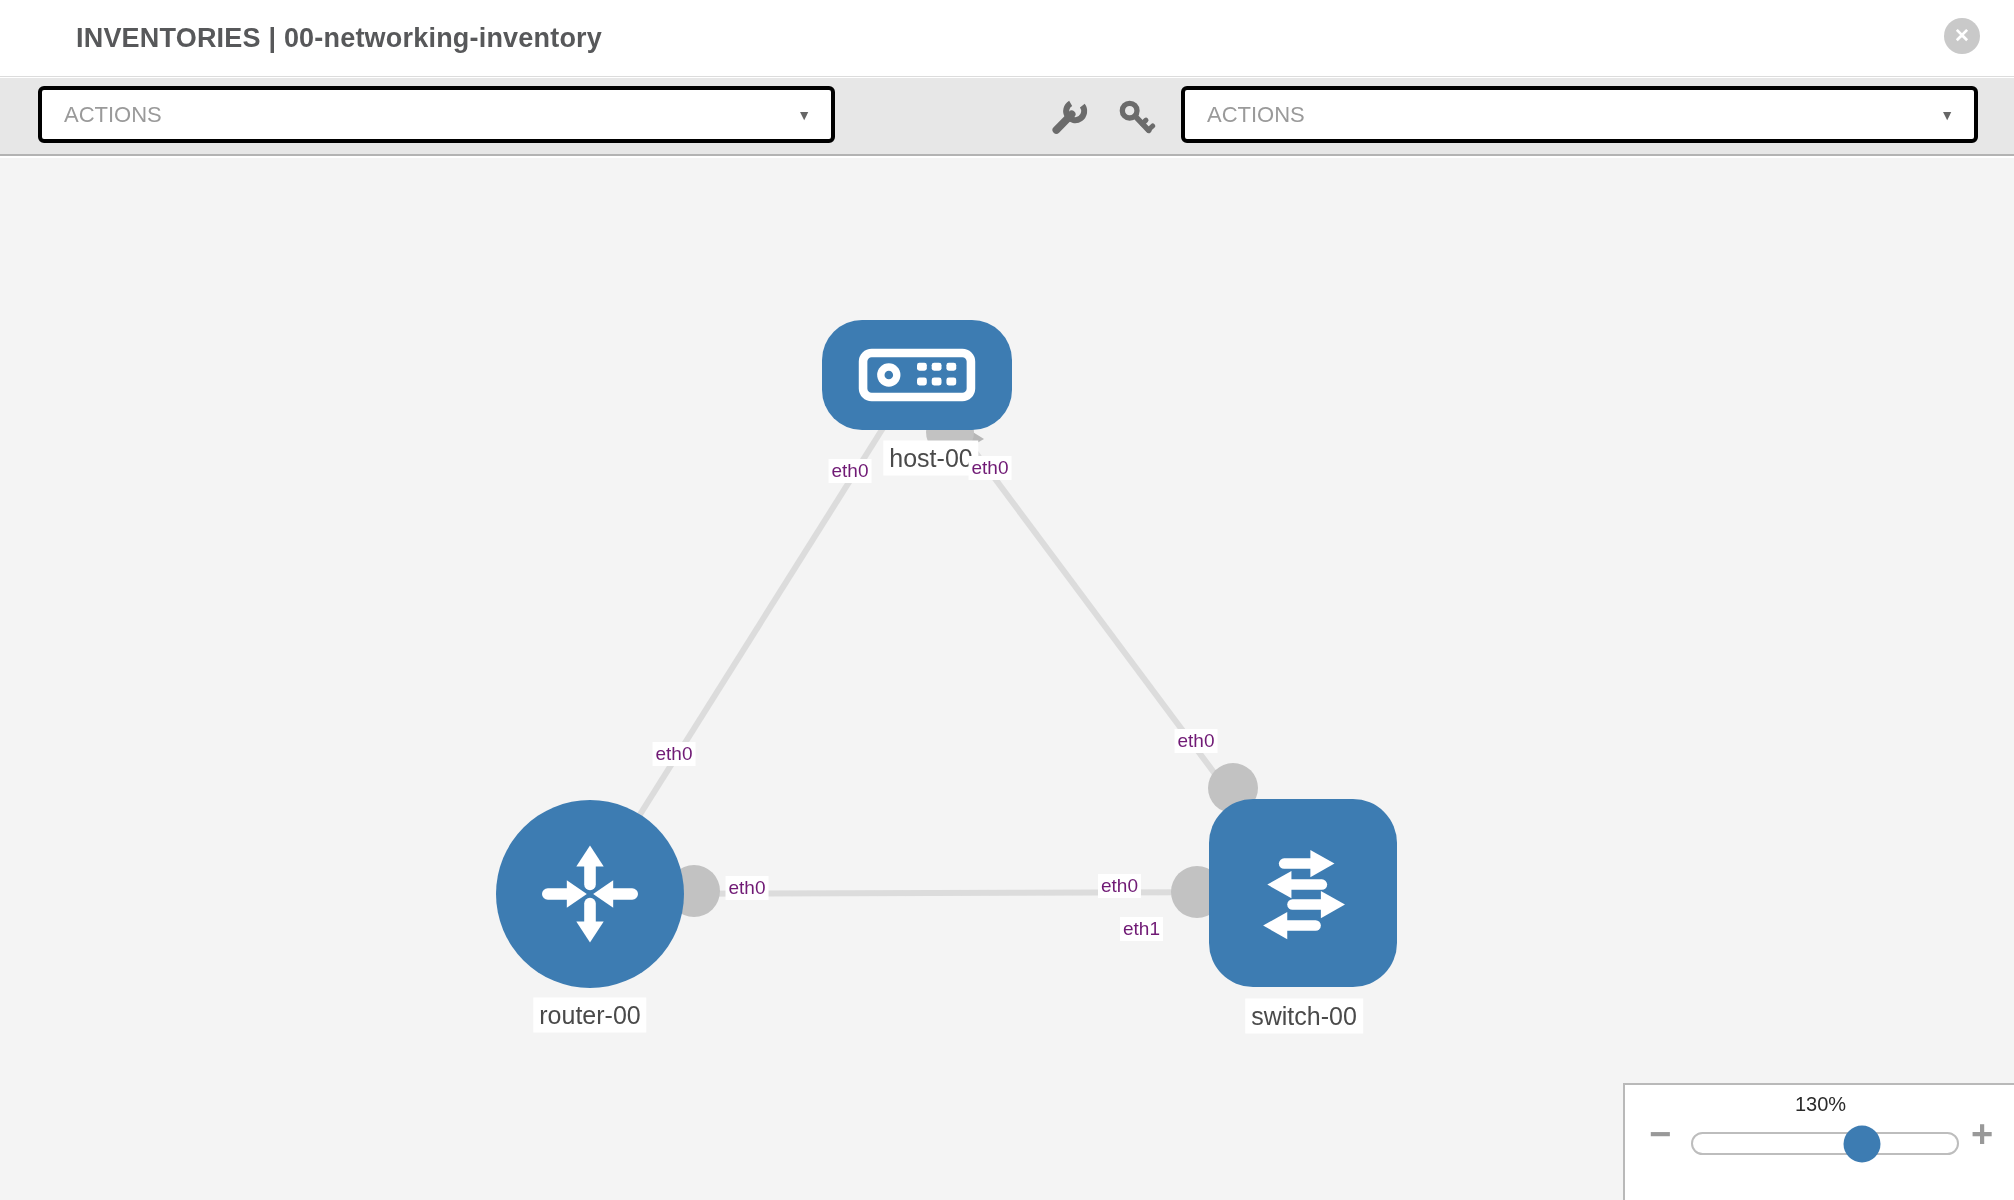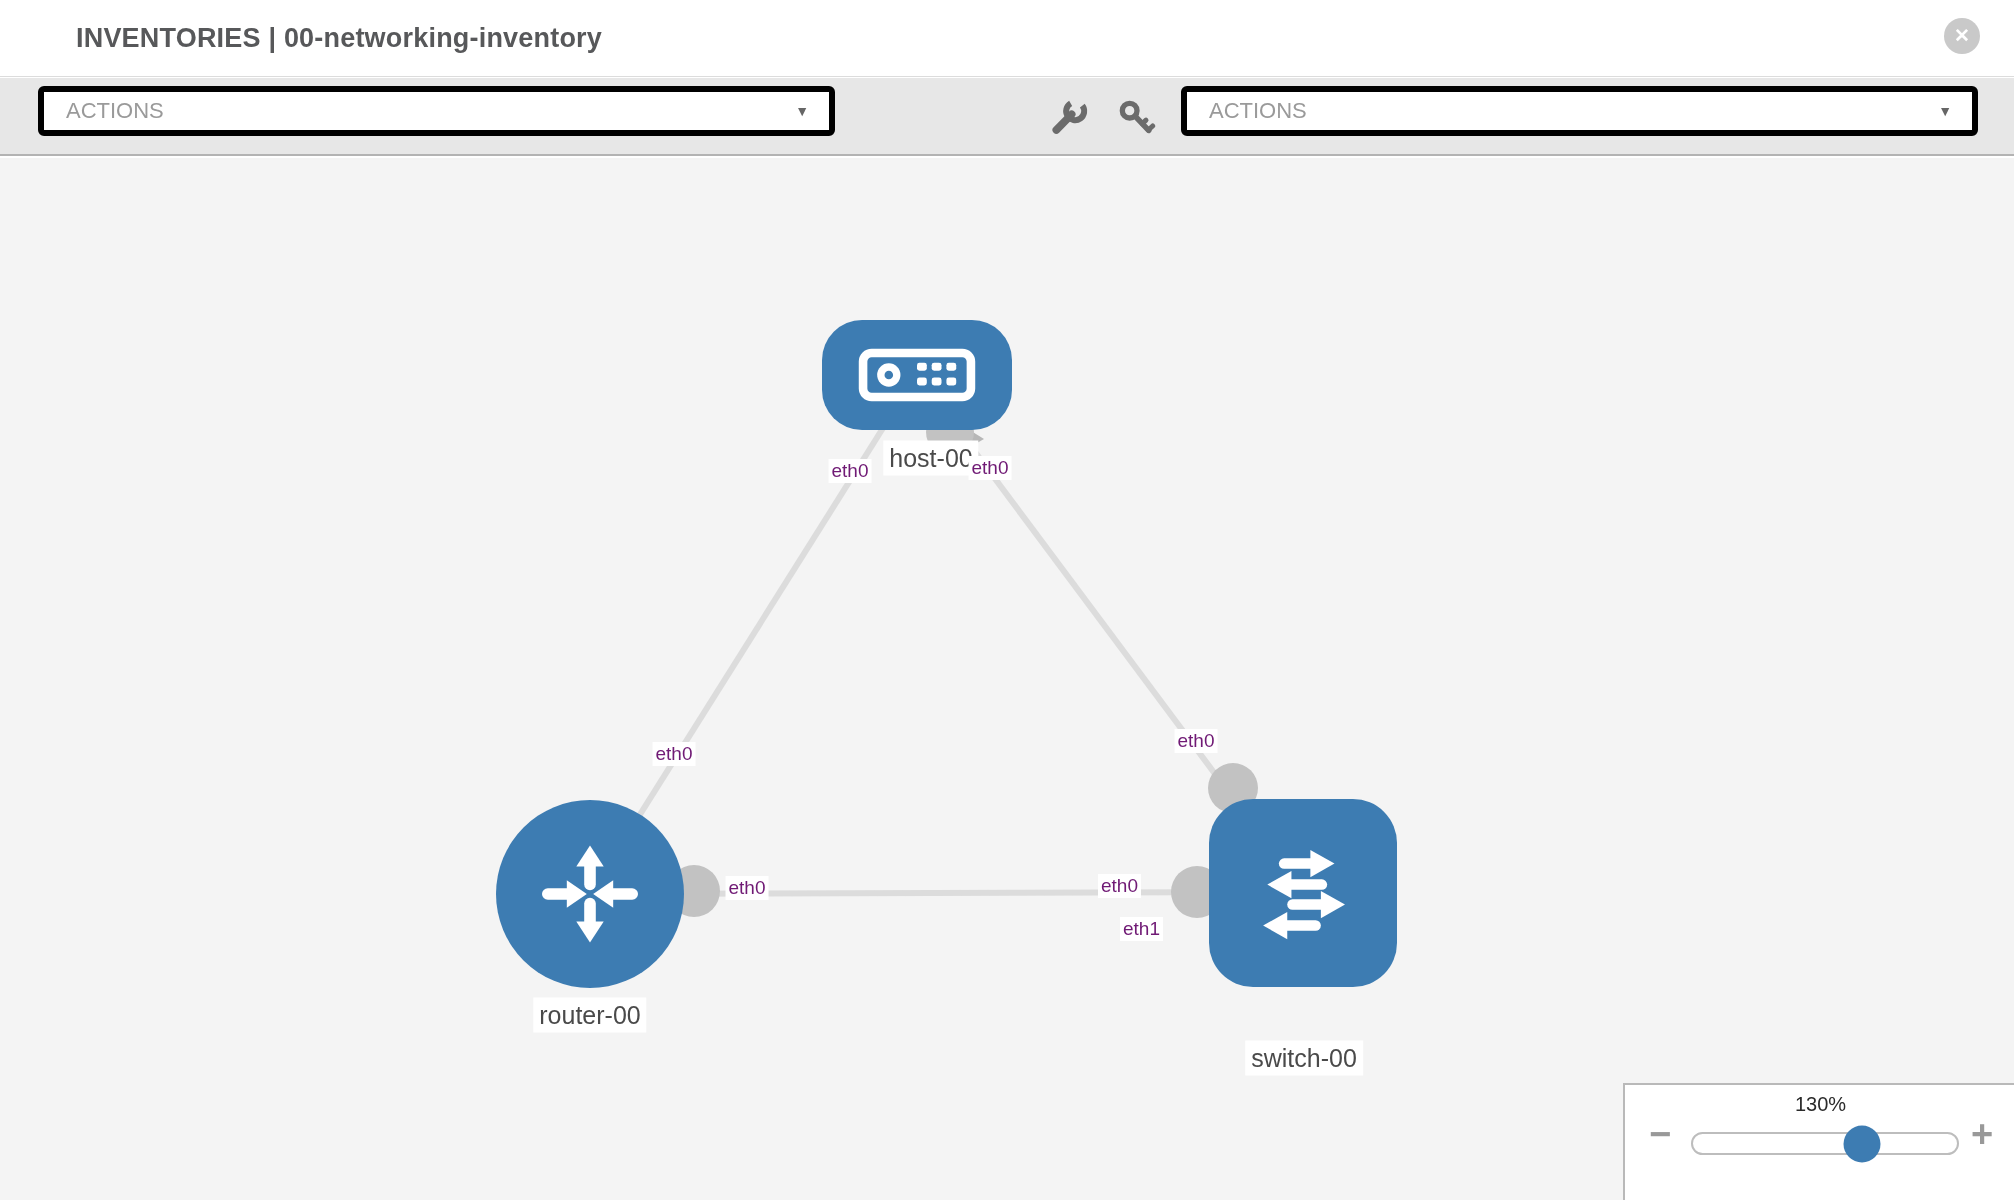--- a/index.html
+++ b/index.html
@@ -13,22 +13,22 @@
   .title { position:absolute; left:40px; top:50%; transform:translateY(-50%);
            font-size:27px; font-weight:bold; color:#57585a; letter-spacing:0.2px;margin-left:36px; }
   .close-btn { position:absolute; right:34px; top:18px; width:36px; height:36px;
                border-radius:50%; background:#c9c9c9; border:none; cursor:pointer;
                color:#ffffff; font-size:19px; font-weight:bold; line-height:36px;
                text-align:center; padding:0; }
 
   
   .toolbar { position:absolute; top:78px; left:0; width:100%; height:78px;
              background:#e7e7e7; border-bottom:2px solid #b3b3b3; }
-  .dropdown { position:absolute; top:8px; height:50px; background:#fff;
-              border:6px solid #000000; border-radius:6px; cursor:pointer; }
+  .dropdown { position:absolute; top:8px; height:57px; background:#fff;
+              border:4px solid #000000; border-radius:6px; cursor:pointer; }
   .dropdown .dd-label { position:absolute; left:22px; top:50%;
               transform:translateY(-50%); font-size:22px; color:#9a9a9a; }
   .dropdown .caret { position:absolute; right:20px; top:50%;
               transform:translateY(-50%); font-size:14px; color:#666; }
   .dd-actions { left:38px;  width:797px; }
   .dd-search  { left:1181px; width:797px; }
   .tool-icon-btn { position:absolute; top:20px; width:40px; height:40px;
                    background:none; border:none; cursor:pointer; padding:0; }
   .btn-wrench { left:1048px; } .btn-key { left:1116px; }
 
@@ -168,21 +168,21 @@
           <polygon points="90,32 67,19 67,45"></polygon>
           <polygon points="26,52 49,39 49,65"></polygon>
           <polygon points="100,71 77,58 77,84"></polygon>
           <polygon points="22,91 45,78 45,104"></polygon>
         </g>
       </svg>
     </div>
 
     <span class="node-label" style="left:918px; top:300px;margin-left:13px;">host-00</span>
     <span class="node-label" style="left:590px; top:857px;">router-00</span>
-    <span class="node-label" style="left:1304px; top:858px;margin-top:42px;">switch-00</span>
+    <span class="node-label" style="left:1304px; top:858px;">switch-00</span>
 
     <span class="iface-label" style="left:850px; top:313px;">eth0</span>
     <span class="iface-label" style="left:990px; top:310px;">eth0</span>
     <span class="iface-label" style="left:674px; top:596px;">eth0</span>
     <span class="iface-label" style="left:1196px; top:583px;">eth0</span>
     <span class="iface-label" style="left:747px; top:730px;">eth0</span>
 
     <span class="iface-label iface-abs" style="left:1098px; top:728px;">eth0</span>
     <span class="iface-label iface-abs" style="left:1120px; top:728px;margin-top:43px;">eth1</span>
   </div>

